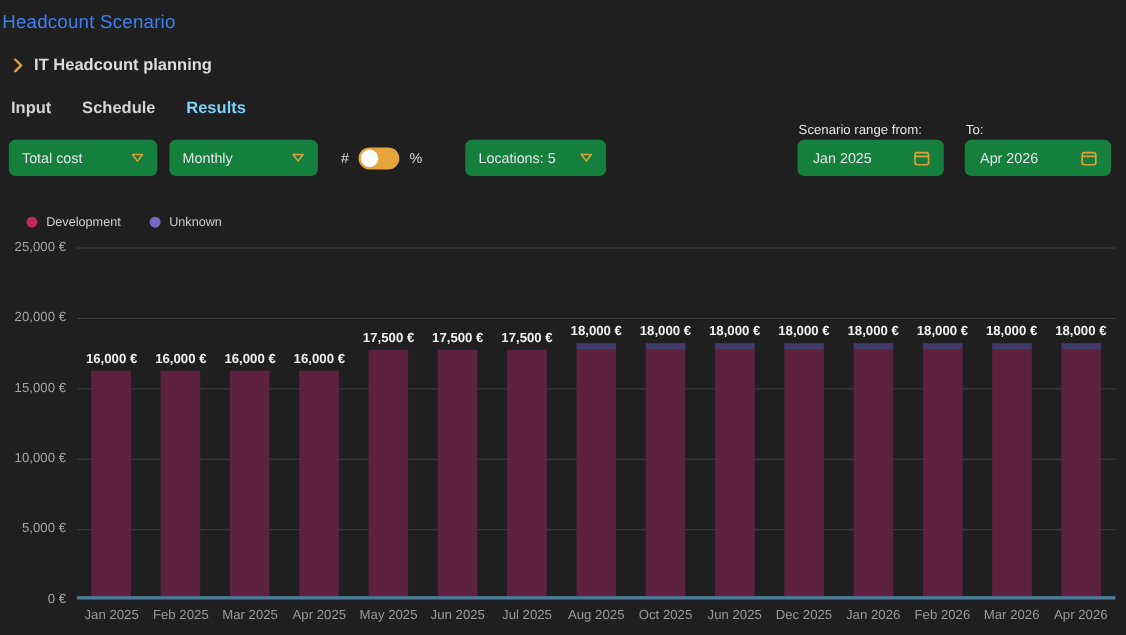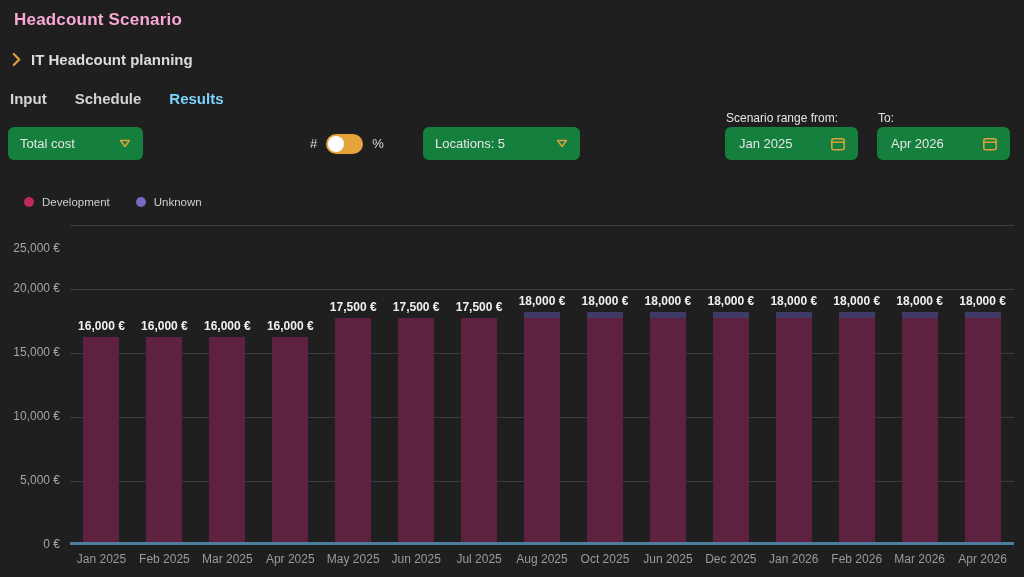--- a/index.html
+++ b/index.html
@@ -4,21 +4,21 @@
 <style>
   html,body{margin:0;padding:0;}
   body{
     width:1024px;height:577px;overflow:hidden;position:relative;
     background:#1f1f1f;color:#e8e8e8;
     font-family:"Liberation Sans", sans-serif;
     -webkit-font-smoothing:antialiased;
   }
   .abs{position:absolute;}
   
-  .page-title{left:14px;top:10px;font-size:17px;font-weight:bold;color:#f9a8d4;letter-spacing:.2px;}
+  .page-title{left:2px;top:10px;font-size:17px;font-weight:normal;color:#3b82f6;letter-spacing:.2px;}
   .crumb-row{left:12px;top:51px;display:flex;align-items:center;gap:10px;cursor:pointer;}
   .crumb-row .txt{font-size:15px;font-weight:bold;color:#dcdcdc;}
   
   .tabs{left:10px;top:90px;display:flex;gap:28px;}
   .tab{font-size:15px;font-weight:bold;color:#d4d4d4;cursor:pointer;}
   .tab.active{color:#7dd3fc;}
   
   .filters{left:0;top:110px;width:1024px;height:60px;}
   .select,.datefield{
     position:absolute;height:33px;background:#15803d;border-radius:6px;
@@ -73,30 +73,38 @@
 
   <div class="select" style="left:8px;top:17px;width:135px;">
     <span class="lbl">Total cost</span>
     <span class="icon">
       <svg viewBox="0 0 12 9" width="12" height="9">
           <path d="M1.5 1.5h9L6 7.5z" fill="none" stroke="#e0a13c" stroke-width="1.4" stroke-linejoin="round"></path>
         </svg>
     </span>
   </div>
 
+  <div class="select" style="left:154px;top:17px;width:135px;">
+    <span class="lbl">Monthly</span>
+    <span class="icon">
+      <svg viewBox="0 0 12 9" width="12" height="9">
+          <path d="M1.5 1.5h9L6 7.5z" fill="none" stroke="#e0a13c" stroke-width="1.4" stroke-linejoin="round"></path>
+        </svg>
+    </span>
+  </div>
 
   <div class="toggle-group">
     <span class="sym">#</span>
     <div class="toggle">
       <div class="knob"></div>
     </div>
     <span class="sym">%</span>
   </div>
 
-  <div class="select" style="left:423px;top:17px;width:157px;">
+  <div class="select" style="left:423px;top:17px;width:128px;">
     <span class="lbl">Locations: 5</span>
     <span class="icon">
       <svg viewBox="0 0 12 9" width="12" height="9">
           <path d="M1.5 1.5h9L6 7.5z" fill="none" stroke="#e0a13c" stroke-width="1.4" stroke-linejoin="round"></path>
         </svg>
     </span>
   </div>
 
 
   <div class="fieldlabel" style="left:726px;">Scenario range from:</div>
@@ -137,21 +145,21 @@
     <div class="ytick" style="top: 312px;">0 €</div>
     <div class="gridline" style="top: 255.5px;"></div>
     <div class="ytick" style="top: 248px;">5,000 €</div>
     <div class="gridline" style="top: 191.5px;"></div>
     <div class="ytick" style="top: 184px;">10,000 €</div>
     <div class="gridline" style="top: 127.5px;"></div>
     <div class="ytick" style="top: 120px;">15,000 €</div>
     <div class="gridline" style="top: 63.5px;"></div>
     <div class="ytick" style="top: 56px;">20,000 €</div>
     <div class="gridline" style="top: -0.5px;"></div>
-    <div class="ytick" style="top: -8px; margin-top: 24px;">25,000 €</div>
+    <div class="ytick" style="top: -8px;">25,000 €</div>
   </div>
 <div class="abs plot" id="plot">
     <div class="chart-col">
       <div class="bar-stack">
         <div class="seg" style="height: 204.8px; background: rgb(94, 33, 64);"></div>
       </div>
       <div class="bar-value" style="bottom: 211.8px;">16,000 €</div>
       <div class="xtick">Jan 2025</div>
     </div>
     <div class="chart-col">

